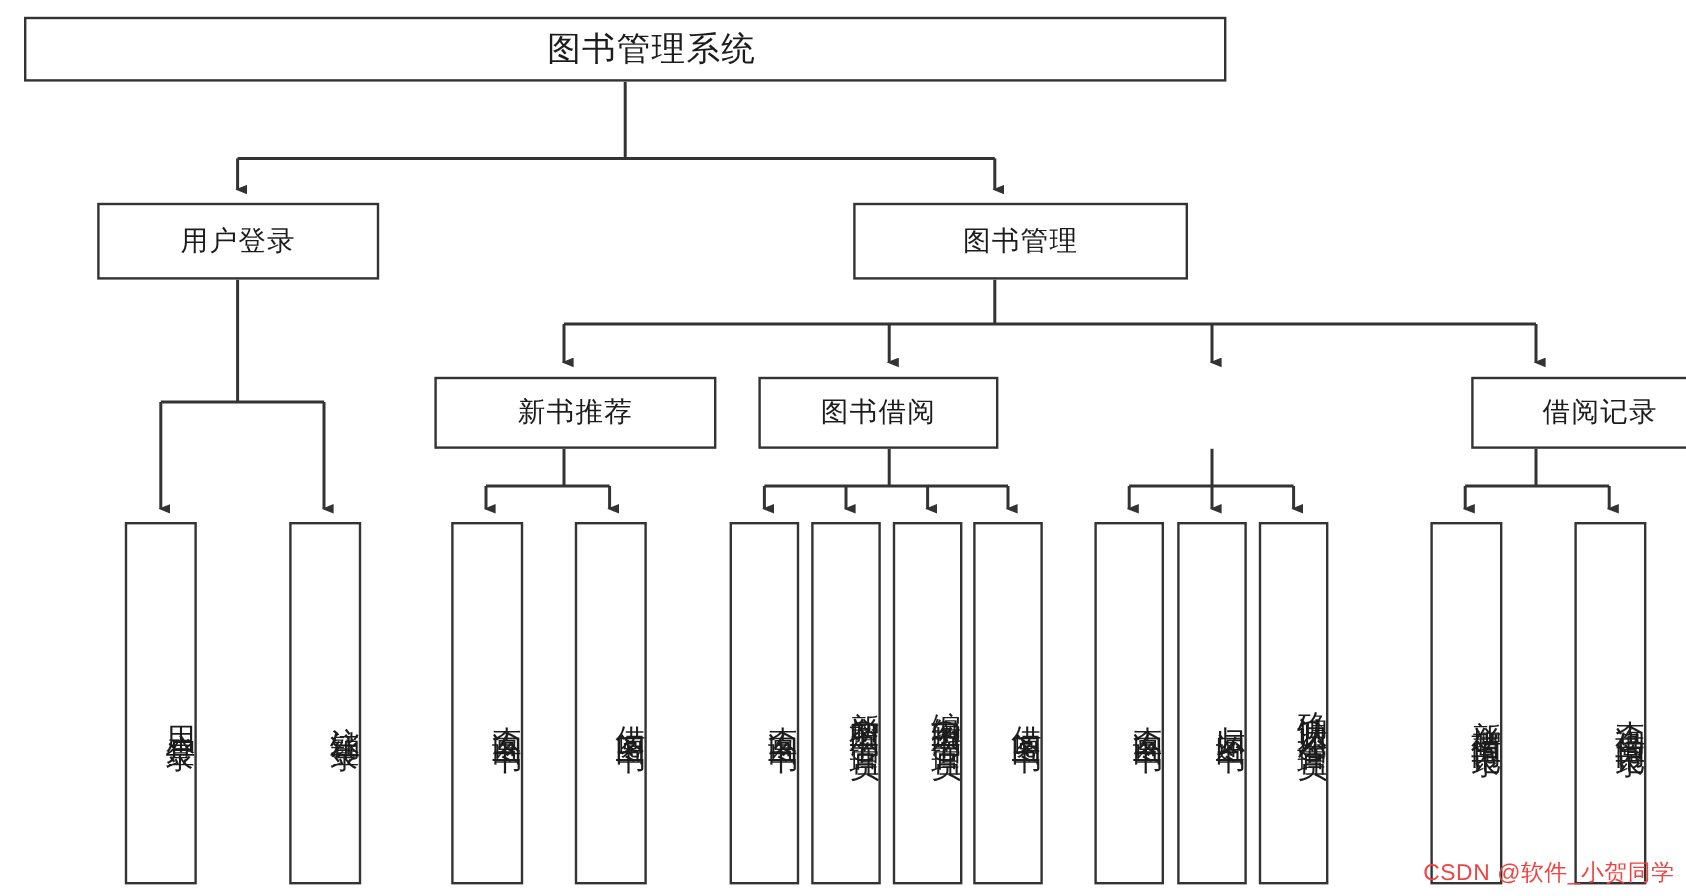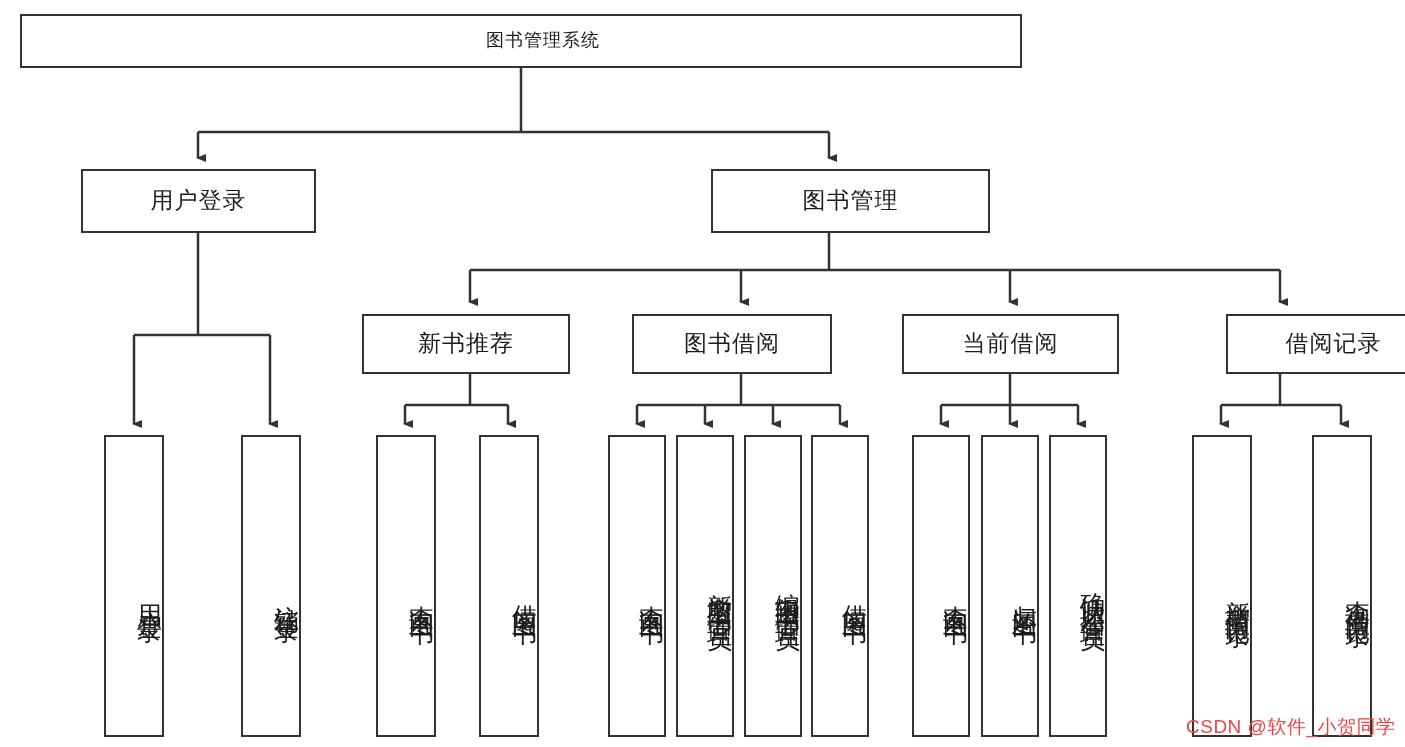--- a/index.html
+++ b/index.html
@@ -35,21 +35,21 @@
     align-items: center;
     justify-content: center;
     color: #1c1c1c;
   }
   .node.h-node {
     font-size: 23px;
     letter-spacing: 1px;
     line-height: 1.2;
   }
   .node.root-node {
-    font-size: 18px;
+    font-size: 28px;
     padding-left: 44px;
   }
   .node.v-node {
     writing-mode: vertical-rl;
     text-orientation: upright;
     font-size: 25px;
     letter-spacing: 5px;
     align-items: flex-start;
     justify-content: center;
     padding-top: 18px;
@@ -128,25 +128,24 @@
       <path d="M1341,405 L1341,424" marker-end="url(#arrowhead)"></path>
     </g>
   </svg>
 
   <div class="node h-node root-node" style="left:20px; top:14px; width:1002px; height:54px;">图书管理系统</div>
 
   <div class="node h-node" style="left:81px; top:169px; width:235px; height:64px;">用户登录</div>
 
   <div class="node h-node" style="left:711px; top:169px; width:279px; height:64px;">图书管理</div>
 
-  <div class="node h-node" style="left:362px; top:314px; width:208px; height:60px;">新书推荐</div>
+  <div class="node h-node" style="left:362px; top:314px; width:235px; height:60px;">新书推荐</div>
 
   <div class="node h-node" style="left:632px; top:314px; width:200px; height:60px;">图书借阅</div>
 
-  <div class="node h-node" style="left:902px; top:314px; width:217px; height:60px;">当前借阅</div>
 
   <div class="node h-node" style="left:1226px; top:314px; width:215px; height:60px;">借阅记录</div>
 
   <div class="node v-node" style="left:104px; top:435px; width:60px; height:302px;">
     <span class="v-text">用户登录</span>
   </div>
   <div class="node v-node" style="left:241px; top:435px; width:60px; height:302px;">
     <span class="v-text">注销登录</span>
   </div>
 

